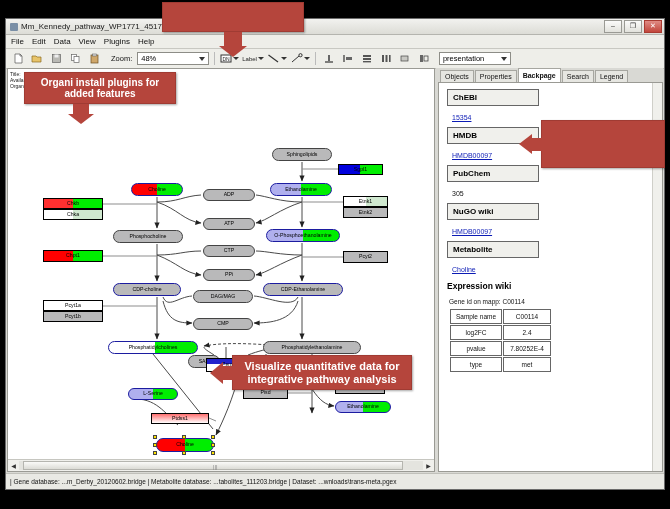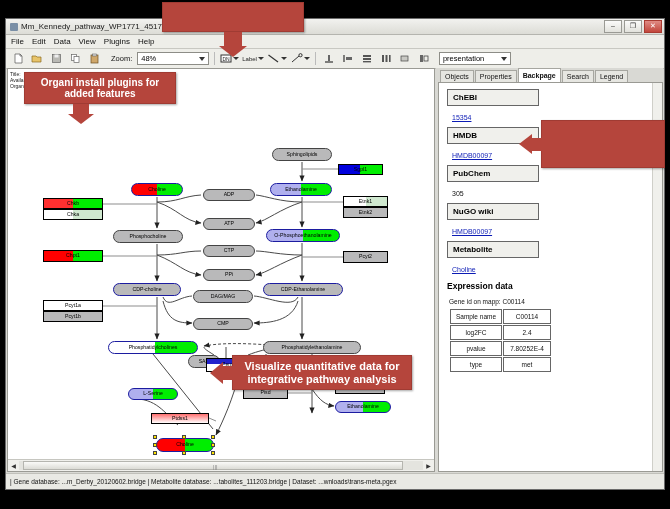--- a/index.html
+++ b/index.html
@@ -448,21 +448,21 @@
             </div>
             <div>
               <div class="dbbox">NuGO wiki</div>
               <a class="dblink" href="#">HMDB00097</a>
             </div>
             <div>
               <div class="dbbox">Metabolite</div>
               <a class="dblink" href="#">Choline</a>
             </div>
 
-            <div class="exph">Expression data</div>
+            <div class="exph">Expression wiki</div>
             <div class="gidm">Gene id on mapp: C00114</div>
             <table class="exp">
               <tbody>
                   <tr>
                 <td class="c1">Sample name</td>
                 <td class="c2">C00114</td>
               </tr>
               <tr>
                 <td class="c1">log2FC</td>
                 <td class="c2">2.4</td>

